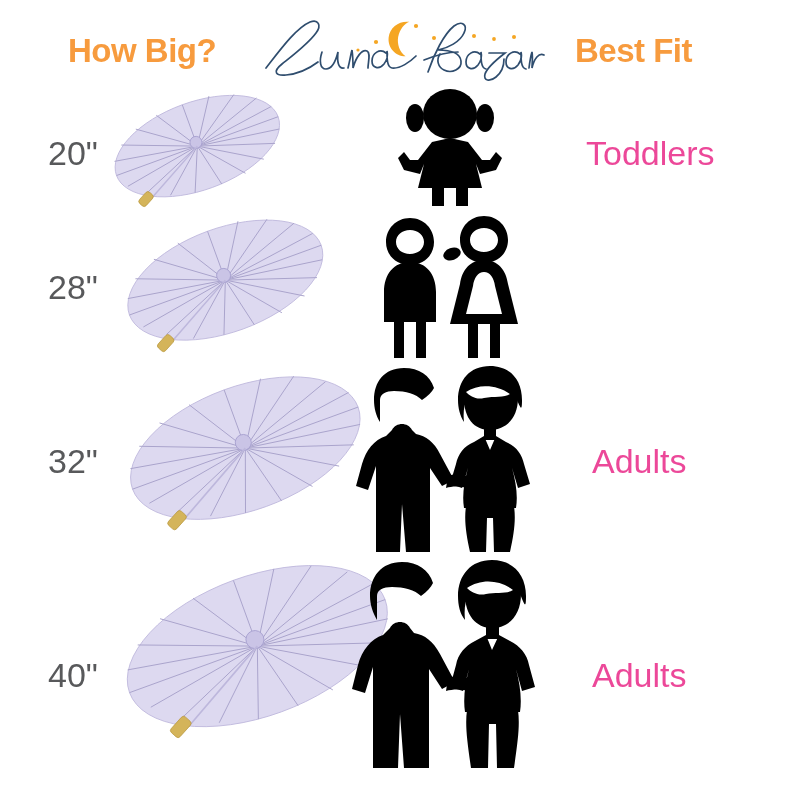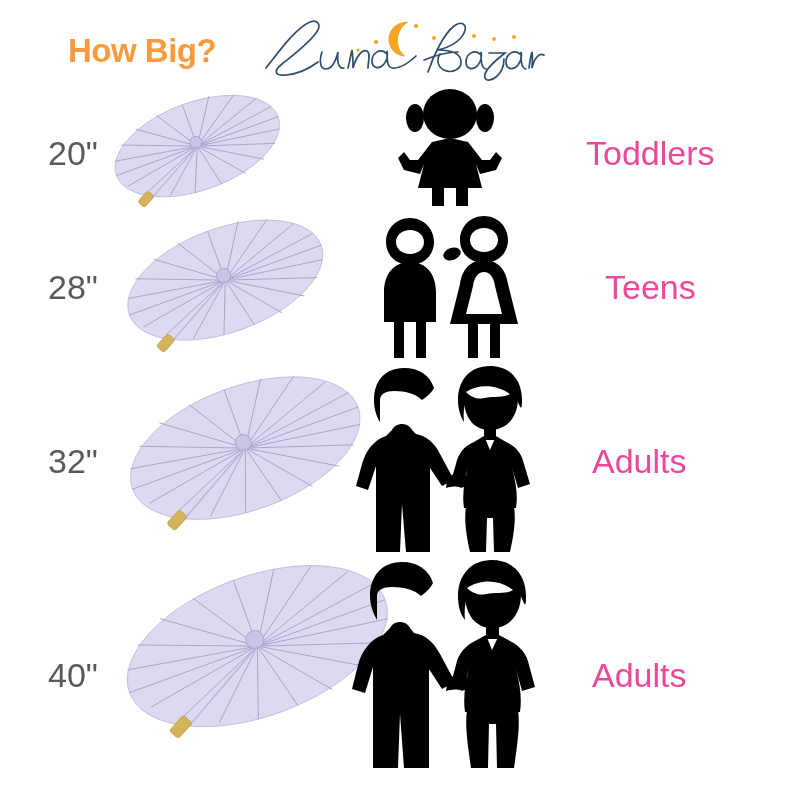--- a/index.html
+++ b/index.html
@@ -143,20 +143,21 @@
           <circle cx="158" cy="14" r="2.1"></circle>
           <circle cx="176" cy="26" r="2.0"></circle>
           <circle cx="216" cy="24" r="2.0"></circle>
           <circle cx="236" cy="27" r="1.9"></circle>
           <circle cx="256" cy="25" r="2.0"></circle>
           <circle cx="100" cy="38" r="1.6"></circle>
         </g>
       </svg>
     </div>
 
+    <div class="hdr-label hdr-bestfit">Best Fit</div>
   </div>
 
   <div class="row row-1">
 
     <div class="size-label">20"</div>
 
     <div class="parasol-holder">
       <svg viewBox="0 0 200 128" xmlns="http://www.w3.org/2000/svg">
         <g transform="rotate(-20 100 60)">
           <ellipse cx="100" cy="58" rx="86" ry="44" fill="#ddd9f0"></ellipse>
@@ -251,21 +252,20 @@
           <path d="M38 8 C 24 8, 14 19, 14 32 C 14 45, 24 55, 38 55 C 52 55, 62 45, 62 32 C 62 19, 52 8, 38 8 Z M38 20 C 46 20, 52 25, 52 32 C 52 39, 46 44, 38 44 C 30 44, 24 39, 24 32 C 24 25, 30 20, 38 20 Z"></path>
           <path d="M38 52 C 22 52, 12 64, 12 82 L 12 112 L 22 112 L 22 148 L 32 148 L 32 112 L 44 112 L 44 148 L 54 148 L 54 112 L 64 112 L 64 82 C 64 64, 54 52, 38 52 Z"></path>
 
           <path d="M112 6 C 98 6, 88 17, 88 30 C 88 43, 98 53, 112 53 C 126 53, 136 43, 136 30 C 136 17, 126 6, 112 6 Z M112 18 C 120 18, 126 23, 126 30 C 126 37, 120 42, 112 42 C 104 42, 98 37, 98 30 C 98 23, 104 18, 112 18 Z"></path>
           <ellipse cx="80" cy="44" rx="9" ry="6" transform="rotate(-20 80 44)"></ellipse>
           <path d="M112 50 C 98 50, 90 60, 88 74 L 78 114 L 96 114 L 96 148 L 106 148 L 106 114 L 118 114 L 118 148 L 128 148 L 128 114 L 146 114 L 136 74 C 134 60, 126 50, 112 50 Z M112 62 C 118 62, 122 68, 123 76 L 130 104 L 94 104 L 101 76 C 102 68, 106 62, 112 62 Z"></path>
         </g>
       </svg>
     </div>
 
-    <div class="fit-label">Teens</div>
   </div>
 
   <div class="row row-3">
 
     <div class="size-label">32"</div>
 
     <div class="parasol-holder">
       <svg viewBox="0 0 268 178" xmlns="http://www.w3.org/2000/svg">
         <g transform="rotate(-20 134 86)">
           <ellipse cx="134" cy="84" rx="120" ry="62" fill="#ddd9f0"></ellipse>

